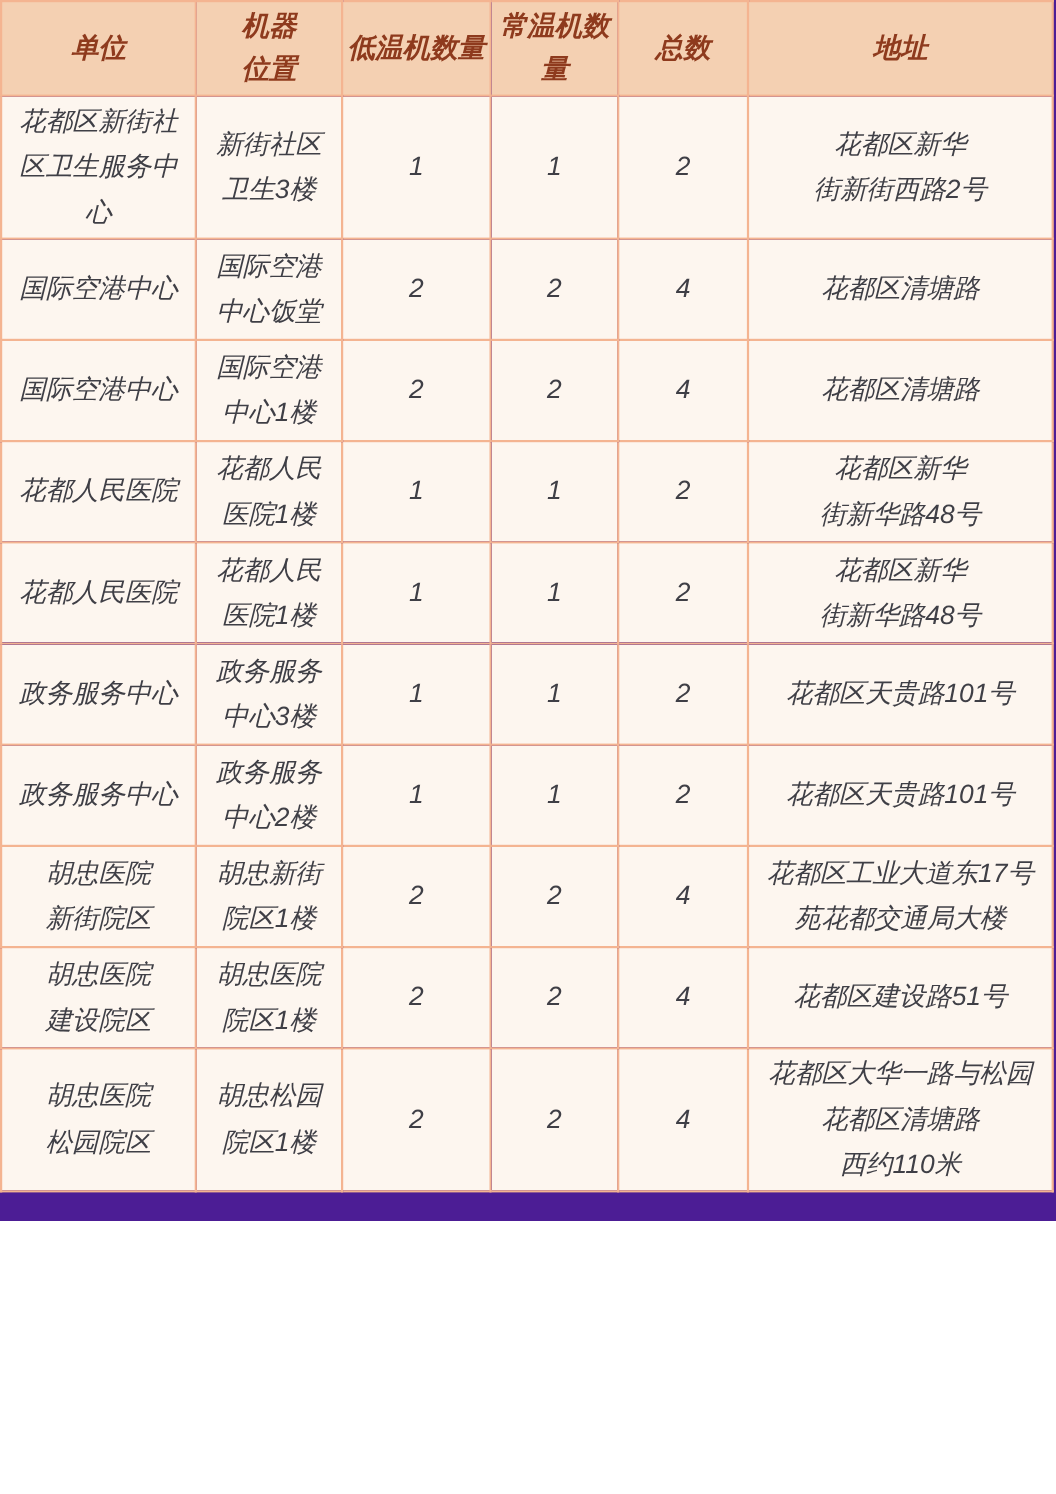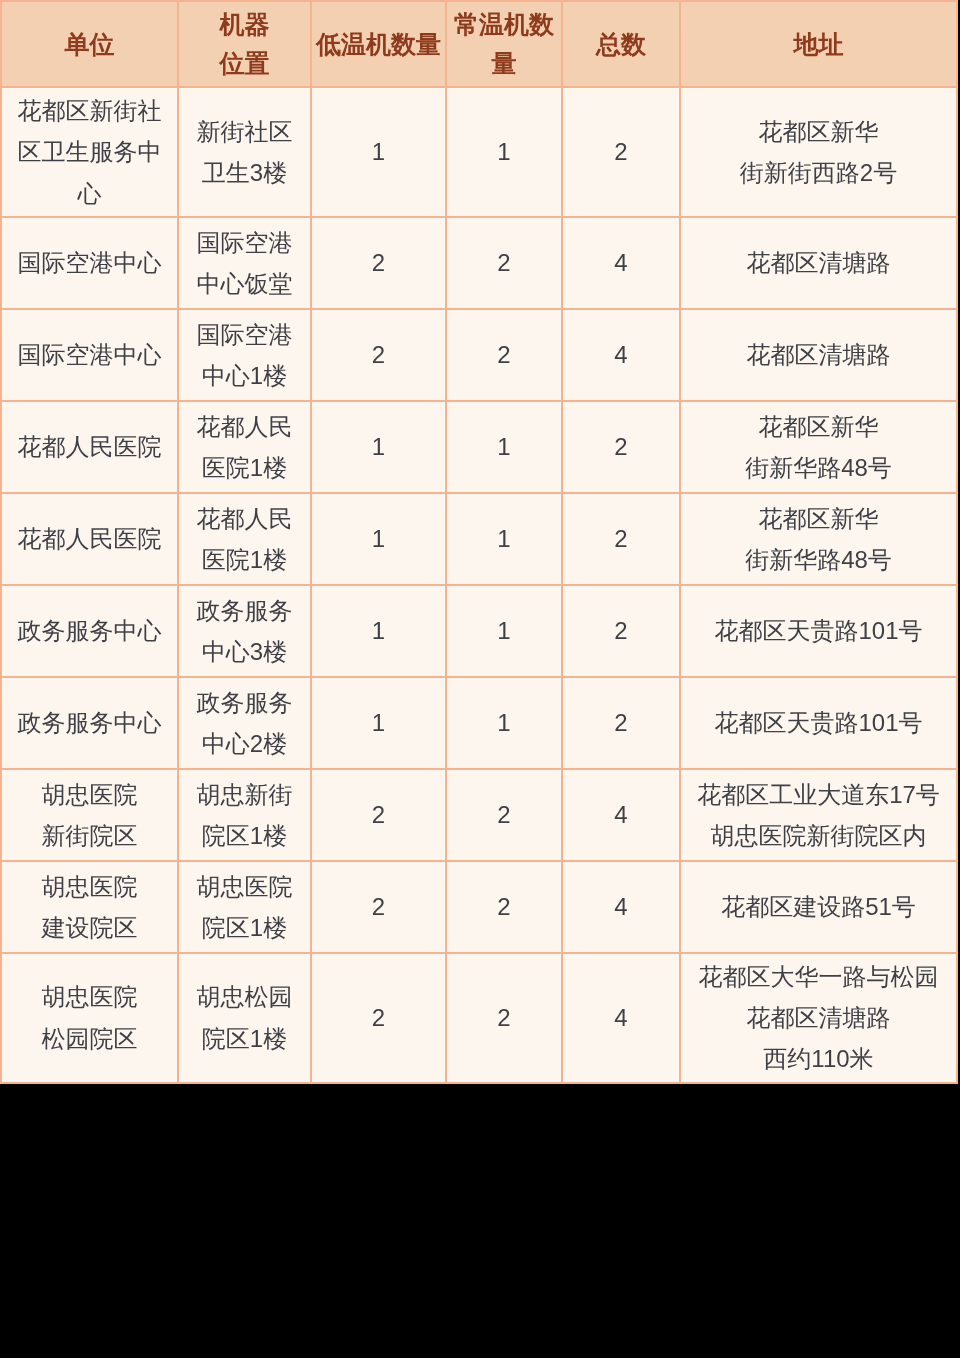--- a/index.html
+++ b/index.html
@@ -3,23 +3,24 @@
 <meta charset="utf-8">
 <style>
   html, body {
     margin: 0;
     padding: 0;
     background: #ffffff;
     font-family: "Liberation Sans", sans-serif;
   }
   .page {
     width: 960px;
-    height: 1358px;
-    background: #000000;
+    height: 1110px;
+    background: #4c1d95;
     overflow: hidden;
+    font-style: italic;
   }
   table.machine-table {
     border-collapse: collapse;
     table-layout: fixed;
     width: 958px;
   }
   table.machine-table th,
   table.machine-table td {
     border: 2px solid #f4b491;
     text-align: center;
@@ -145,21 +146,21 @@
       </tr>
       <tr class="h92">
         <td>胡忠医院
 新街院区</td>
         <td>胡忠新街
 院区1楼</td>
         <td>2</td>
         <td>2</td>
         <td>4</td>
         <td>花都区工业大道东17号
-胡忠医院新街院区内</td>
+苑花都交通局大楼</td>
       </tr>
       <tr class="h92">
         <td>胡忠医院
 建设院区</td>
         <td>胡忠医院
 院区1楼</td>
         <td>2</td>
         <td>2</td>
         <td>4</td>
         <td>花都区建设路51号</td>

